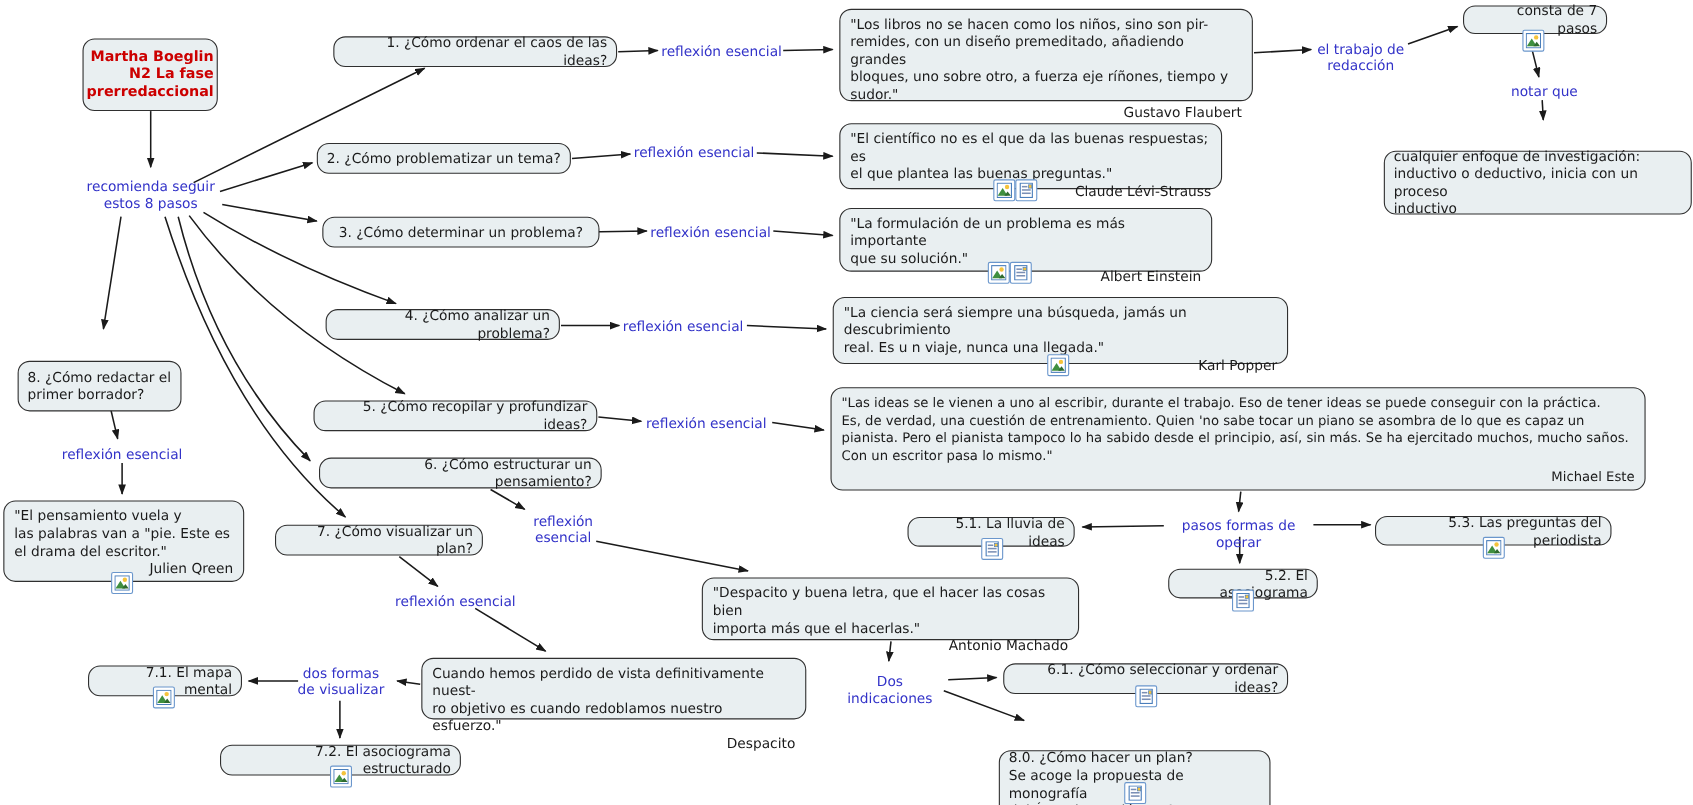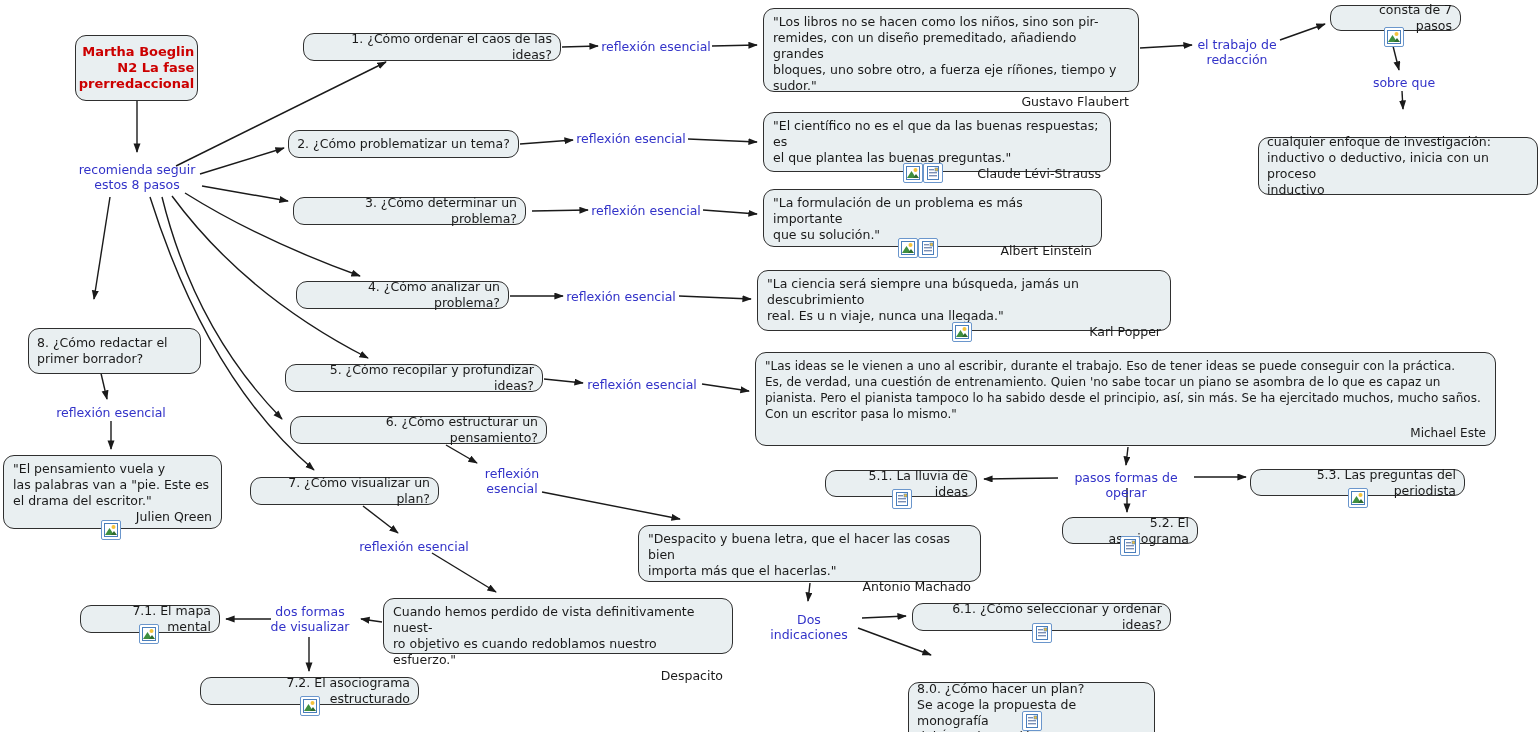--- a/index.html
+++ b/index.html
@@ -74,26 +74,26 @@
       <line x1="862" y1="618" x2="906" y2="616" marker-end="url(#arw)"></line>
       <line x1="858" y1="628" x2="931" y2="655" marker-end="url(#arw)"></line>
     </g>
   </svg>
 
   <div class="node title-node" style="left:75px;top:35px;width:123px;height:66px">Martha Boeglin
 N2 La fase
 prerredaccional</div>
   <div class="node" style="left:303px;top:33px;width:258px;height:28px">1. ¿Cómo ordenar el caos de las ideas?</div>
   <div class="node" style="left:288px;top:130px;width:231px;height:28px">2. ¿Cómo problematizar un tema?</div>
-  <div class="node" style="left:293px;top:197px;width:233px;height:28px">3. ¿Cómo determinar un problema?</div>
+  <div class="node" style="left:293px;top:197px;width:252px;height:28px">3. ¿Cómo determinar un problema?</div>
   <div class="node" style="left:296px;top:281px;width:213px;height:28px">4. ¿Cómo analizar un problema?</div>
   <div class="node" style="left:285px;top:364px;width:258px;height:28px">5. ¿Cómo recopilar y profundizar ideas?</div>
   <div class="node" style="left:290px;top:416px;width:257px;height:28px">6. ¿Cómo estructurar un pensamiento?</div>
   <div class="node" style="left:250px;top:477px;width:189px;height:28px">7. ¿Cómo visualizar un plan?</div>
-  <div class="node left" style="left:28px;top:304px;width:173px;height:46px">8. ¿Cómo redactar el
+  <div class="node left" style="left:16px;top:304px;width:149px;height:46px">8. ¿Cómo redactar el
 primer borrador?</div>
   <div class="node" style="left:1330px;top:5px;width:131px;height:26px">consta de 7 pasos</div>
   <div class="node left" style="left:1258px;top:113px;width:280px;height:58px">cualquier enfoque de investigación:
 inductivo o deductivo, inicia con un proceso
 inductivo</div>
   <div class="node" style="left:825px;top:470px;width:152px;height:27px">5.1. La lluvia de ideas</div>
   <div class="node" style="left:1062px;top:517px;width:136px;height:27px">5.2. El asociograma</div>
   <div class="node" style="left:1250px;top:469px;width:215px;height:27px">5.3. Las preguntas del periodista</div>
   <div class="node" style="left:912px;top:603px;width:259px;height:28px">6.1. ¿Cómo seleccionar y ordenar ideas?</div>
   <div class="node left" style="left:908px;top:658px;width:247px;height:62px">8.0. ¿Cómo hacer un plan?
@@ -154,21 +154,21 @@
   <div class="plabel" style="left:576px;top:131px;width:110px">reflexión esencial</div>
   <div class="plabel" style="left:591px;top:203px;width:110px">reflexión esencial</div>
   <div class="plabel" style="left:566px;top:289px;width:110px">reflexión esencial</div>
   <div class="plabel" style="left:587px;top:377px;width:110px">reflexión esencial</div>
   <div class="plabel" style="left:467px;top:466px;width:90px">reflexión
 esencial</div>
   <div class="plabel" style="left:359px;top:539px;width:110px">reflexión esencial</div>
   <div class="plabel" style="left:56px;top:405px;width:110px">reflexión esencial</div>
   <div class="plabel" style="left:1187px;top:37px;width:100px">el trabajo de
 redacción</div>
-  <div class="plabel" style="left:1369px;top:75px;width:70px">sobre que</div>
+  <div class="plabel" style="left:1369px;top:75px;width:70px">notar que</div>
   <div class="plabel" style="left:1059px;top:470px;width:134px">pasos formas de operar</div>
   <div class="plabel" style="left:758px;top:612px;width:102px">Dos indicaciones</div>
   <div class="plabel" style="left:269px;top:604px;width:82px">dos formas
 de visualizar</div>
 
   <div class="res-icon" style="left:1384px;top:27px">
     <svg width="14" height="14" viewBox="0 0 14 14">
         <rect x="0.5" y="0.5" width="13" height="13" fill="#ffffff" stroke="#4a7ebb"></rect>
         <circle cx="9.5" cy="4" r="2" fill="#f5c33b"></circle>
         <polygon points="1,12 5.5,5 10,12" fill="#3f8f3f"></polygon>

